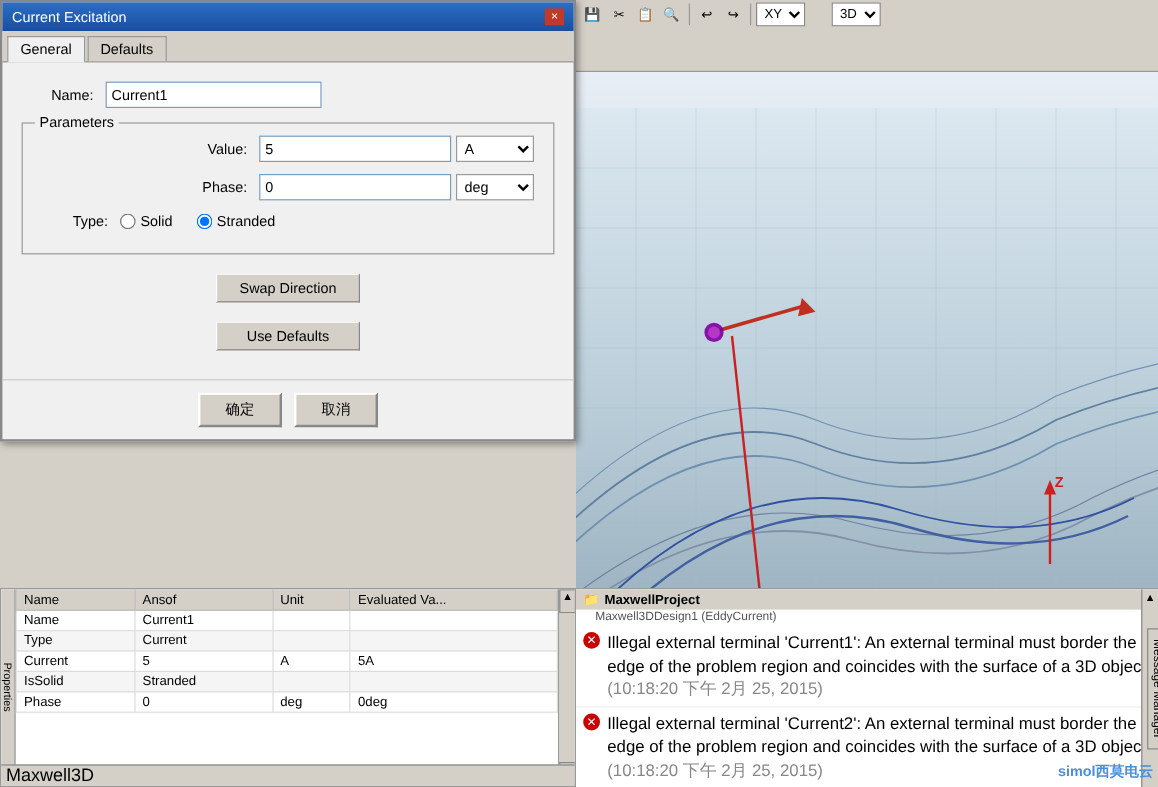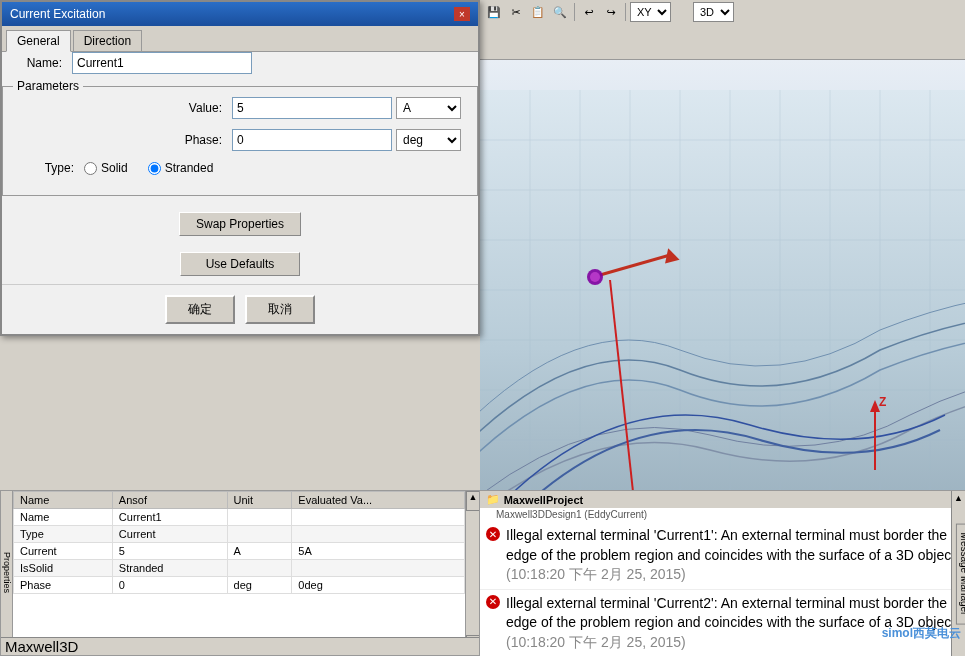--- a/index.html
+++ b/index.html
@@ -55,20 +55,21 @@
     }
     .tab.active {
       background: #f0f0f0;
       border-bottom: 1px solid #f0f0f0;
       margin-bottom: -1px;
       z-index: 1;
       text-align: center;
     }
 
     .dialog-content {
+      padding: 16px;
     }
 
     .field-row {
       display: flex;
       align-items: center;
       margin-bottom: 12px;
     }
     .field-label {
       width: 60px;
       text-align: right;
@@ -356,21 +357,21 @@
 </head>
 <body>
 
 <div class="dialog-box">
   <div class="dialog-titlebar">
     <span class="dialog-title">Current Excitation</span>
     <button class="title-close">×</button>
   </div>
   <div class="dialog-tabs">
     <div class="tab active">General</div>
-    <div class="tab">Direction</div>
+    <div class="tab">Defaults</div>
   </div>
   <div class="dialog-content">
 
     <div class="field-row">
       <span class="field-label">Name:</span>
       <input class="field-input" type="text" value="Current1" style="">
     </div>
 
     <div class="parameters-group">
       <span class="group-legend">Parameters</span>
@@ -405,21 +406,21 @@
             <span>Solid</span>
           </label>
           <label class="radio-label">
             <input type="radio" name="type" checked="" style="">
             <span>Stranded</span>
           </label>
         </div>
       </div>
     </div>
 
-    <button class="btn-swap">Swap Properties</button>
+    <button class="btn-swap">Swap Direction</button>
 
     <button class="btn-defaults">Use Defaults</button>
   </div>
 
   <div class="dialog-footer">
     <button class="btn-ok">确定</button>
     <button class="btn-cancel">取消</button>
   </div>
 </div>
 
@@ -596,13 +597,13 @@
   </div>
   <div style="position:absolute; right:0; top:0; width:14px; height:100%; background:#d4d0c8; border-left:1px solid #888; display:flex; flex-direction:column; align-items:center; cursor:pointer;">
     <div style="font-size:9px; padding-top:2px;">▲</div>
   </div>
 
   <div style="position:absolute; right:-50px; top:50%; transform:translateY(-50%) rotate(90deg); background:#d4d0c8; padding:2px 8px; font-size:10px; border:1px solid #888; white-space:nowrap; cursor:pointer;">
     <span>Message Manager</span>
   </div>
 </div>
 
-<div class="logo-text" style="position:absolute; bottom: 14px; right: 4px; font-size:12px; color:#4a90d9; font-weight:bold; z-index:5;">simol西莫电云</div>
+<div class="logo-text" style="position:absolute; bottom: 4px; right: 4px; font-size:12px; color:#4a90d9; font-weight:bold; z-index:5;">simol西莫电云</div>
 
 </body></html>

